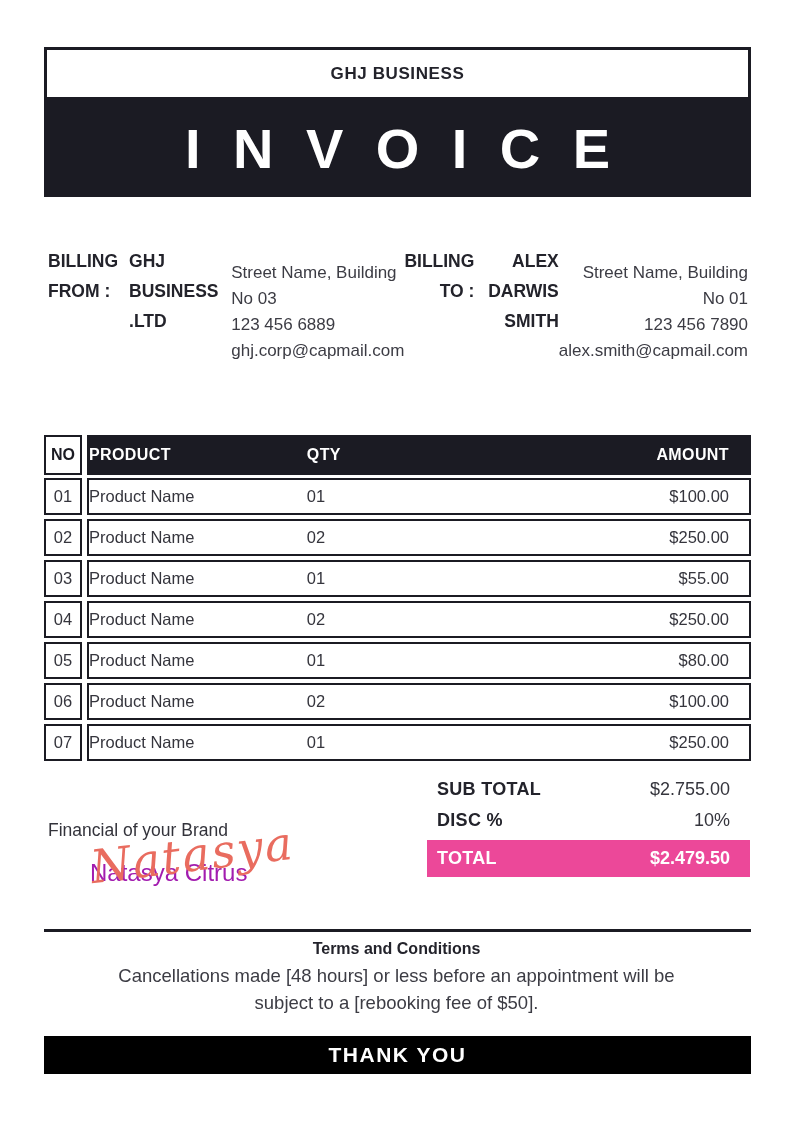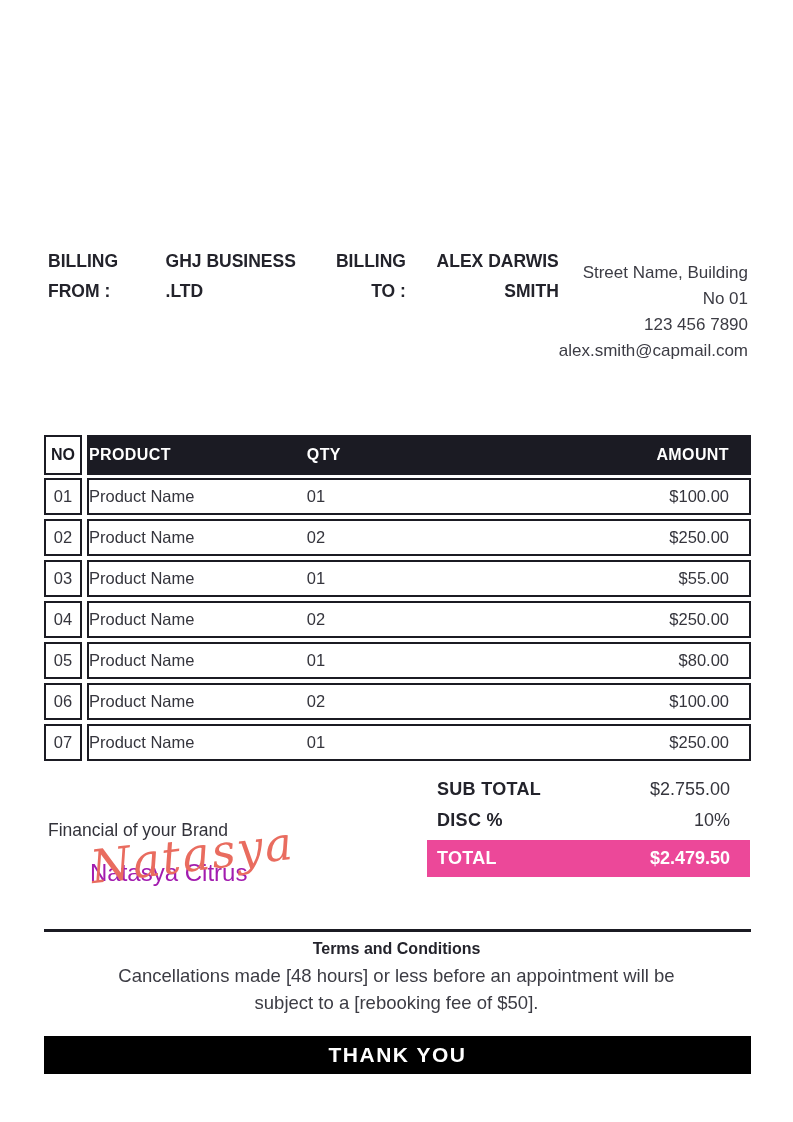--- a/index.html
+++ b/index.html
@@ -72,25 +72,38 @@
     position:absolute; top:1036px; left:44px; width:707px; height:38px; background:#000000;
     display:flex; align-items:center; justify-content:center;
   }
   .thankyou span { color:#fff; font-size:21px; font-weight:bold; letter-spacing:1.5px; }
 </style>
 </head>
 <body>
 
 <div class="page">
 
+  <div class="header-wrap">
+    <div class="company-box">
+      <span>GHJ BUSINESS</span>
+    </div>
+    <div class="invoice-banner">
+      <span>INVOICE</span>
+    </div>
+  </div>
 
   <div class="billing">
     <div class="bill-col">
       <div class="bill-label">BILLING FROM :</div>
       <div class="bill-name">GHJ BUSINESS .LTD</div>
+      <div class="bill-lines">
+        <div>Street Name, Building No 03</div>
+        <div>123 456 6889</div>
+        <div>ghj.corp@capmail.com</div>
+      </div>
     </div>
     <div class="bill-col bill-right">
       <div class="bill-label">BILLING TO :</div>
       <div class="bill-name">ALEX DARWIS SMITH</div>
       <div class="bill-lines">
         <div>Street Name, Building No 01</div>
         <div>123 456 7890</div>
         <div>alex.smith@capmail.com</div>
       </div>
     </div>

